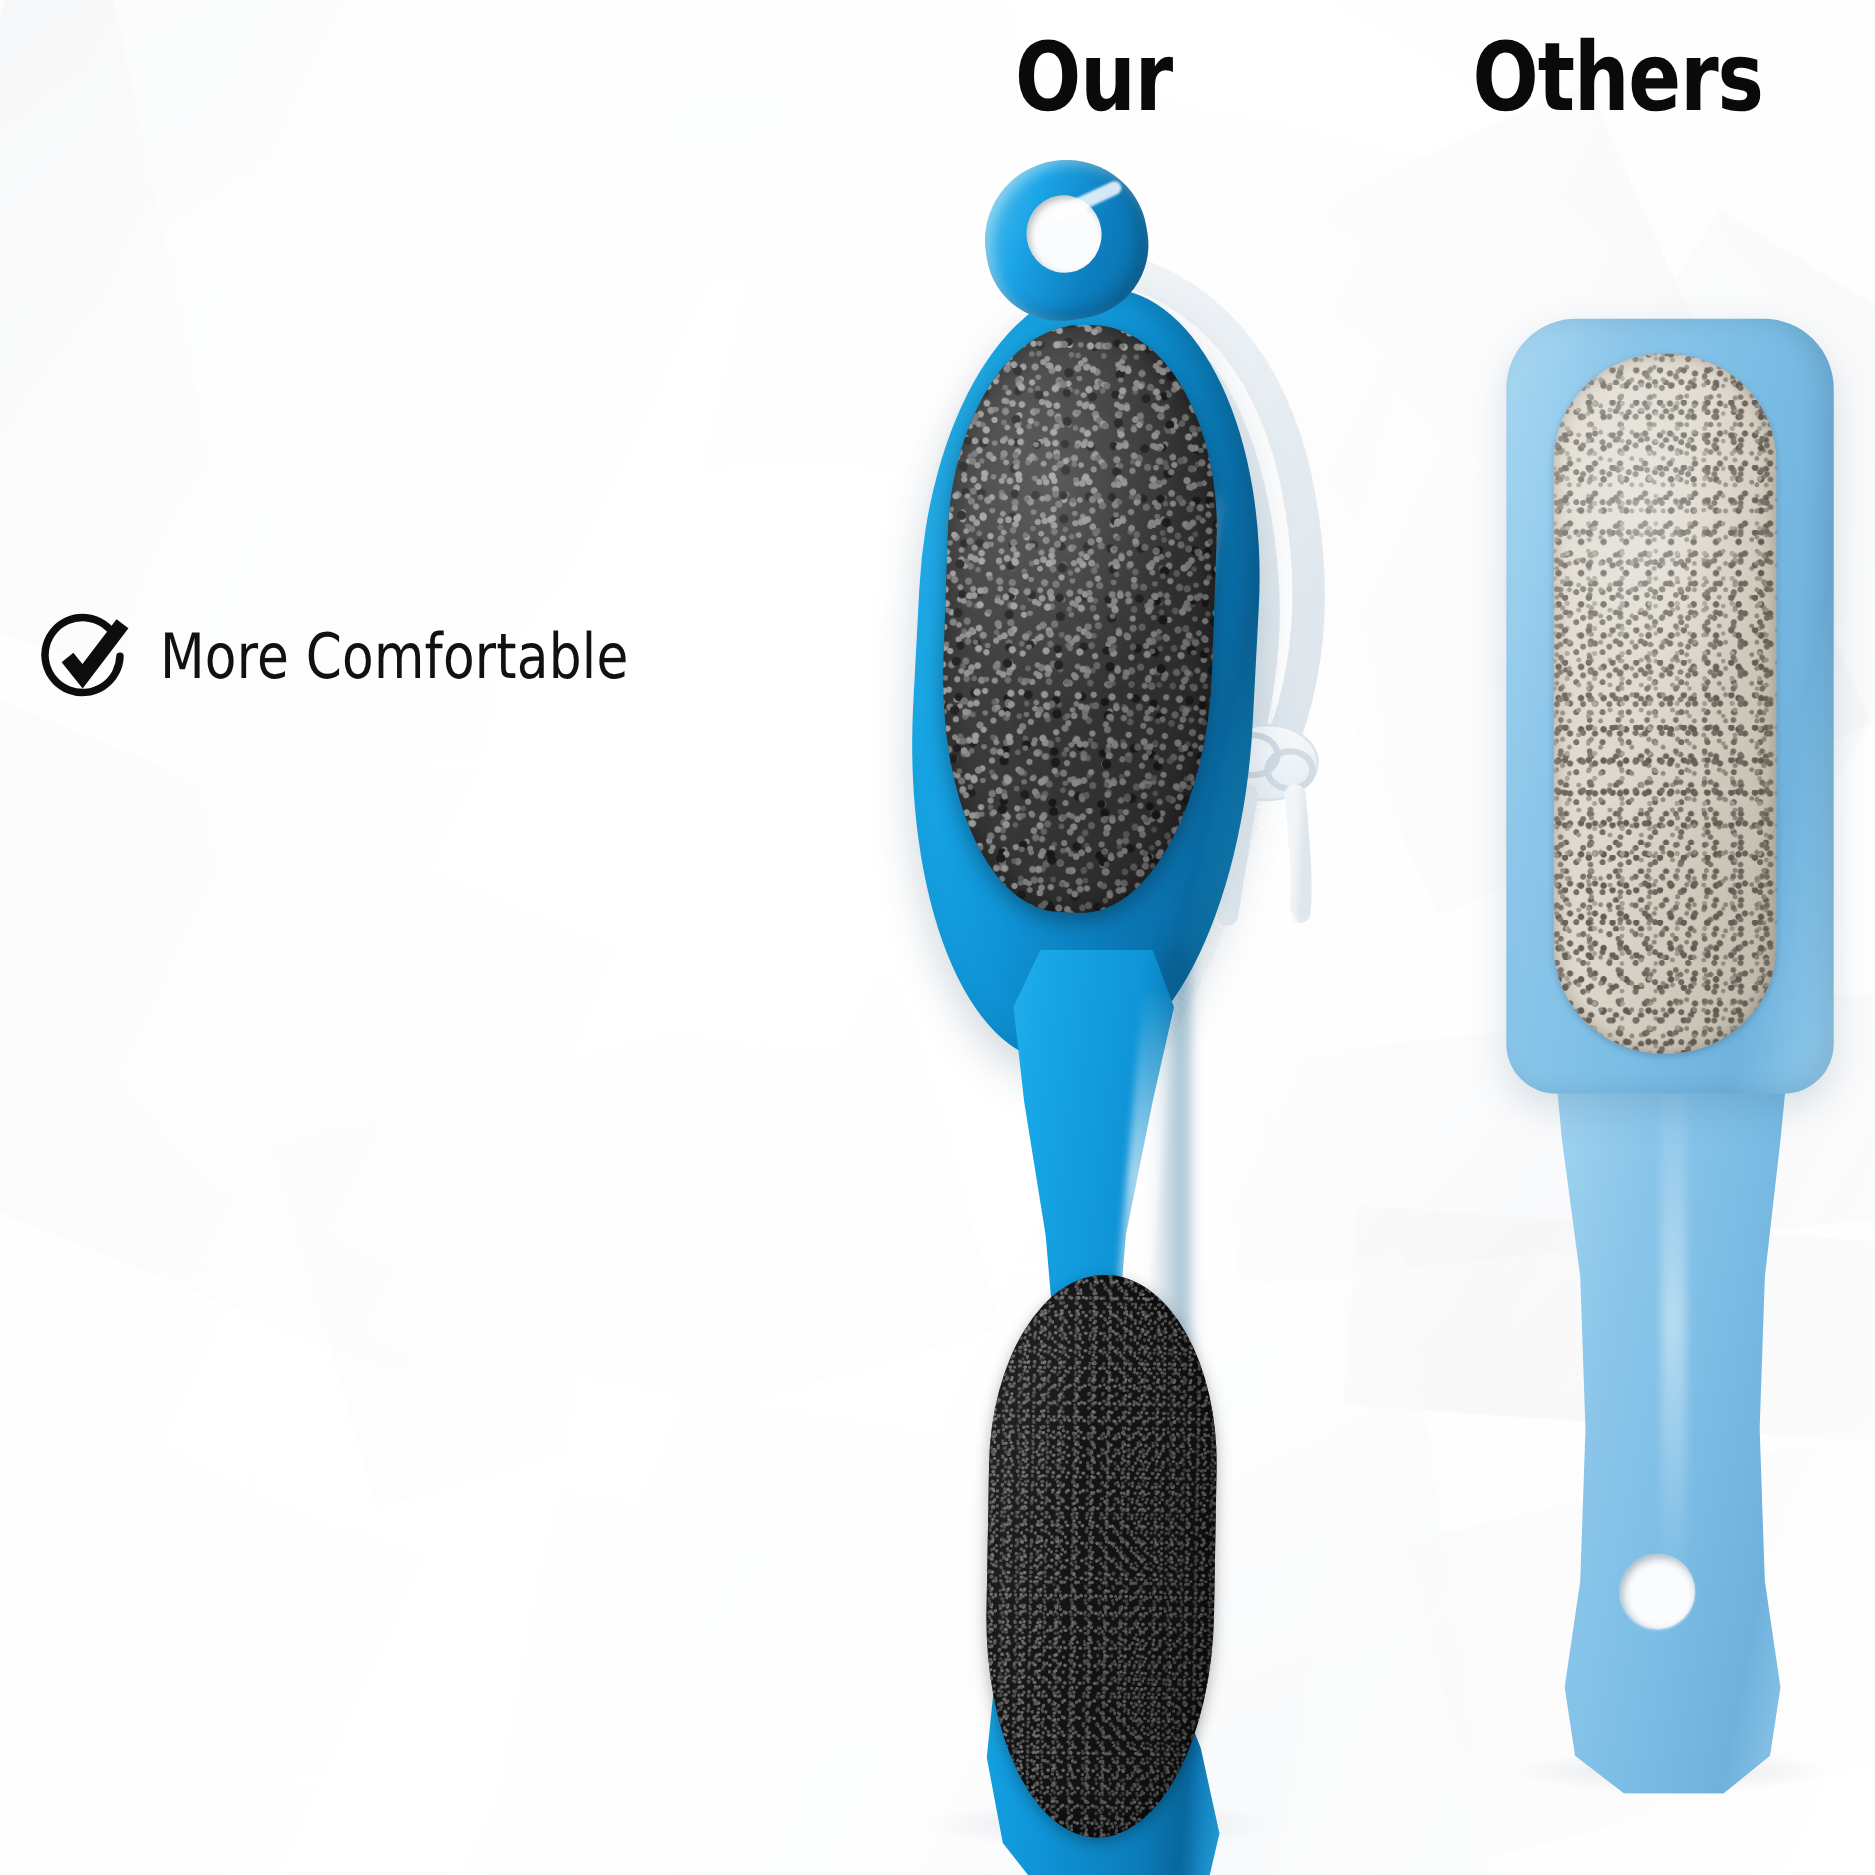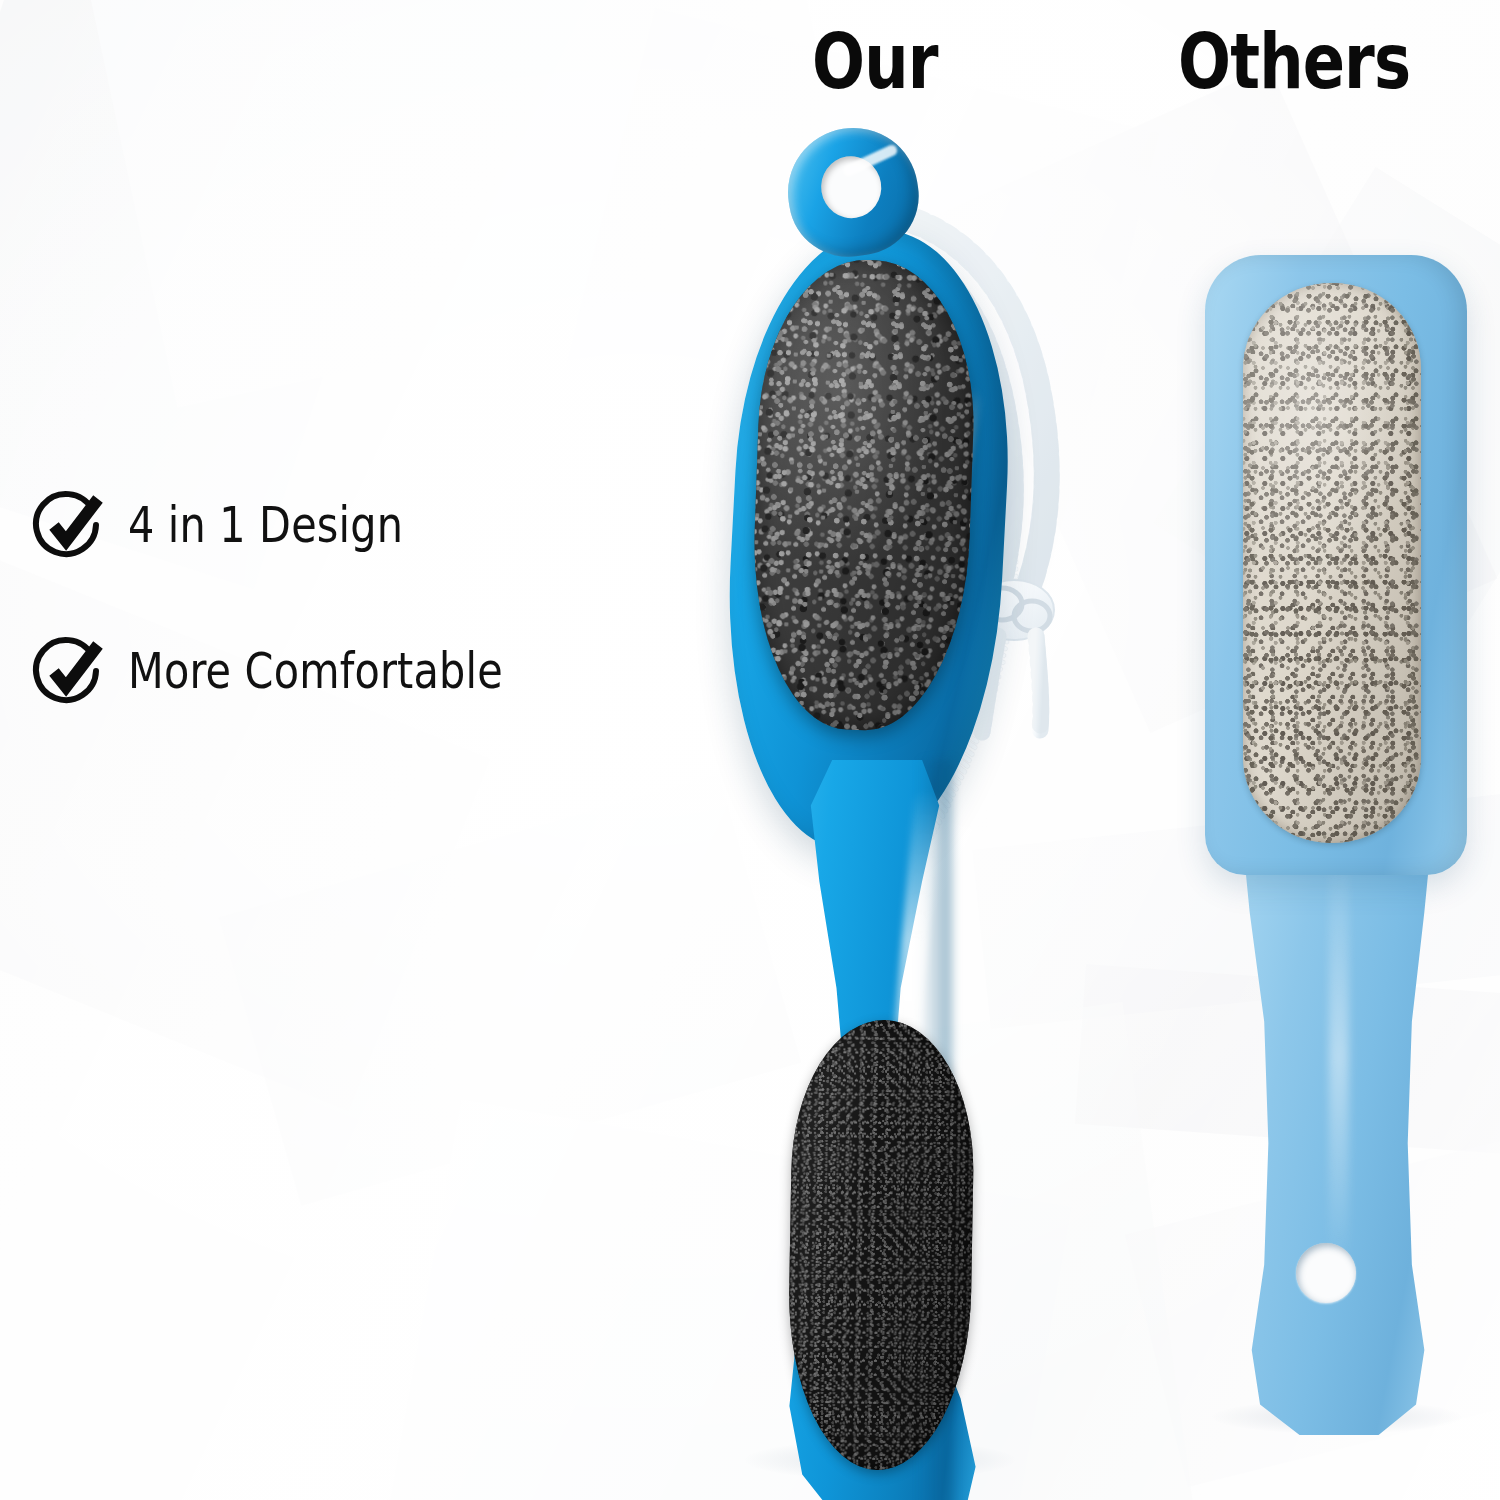--- a/index.html
+++ b/index.html
@@ -336,29 +336,20 @@
     <div class="facet l3" style="left:860px;top:1020px;width:300px;height:520px;transform:rotate(-8deg);opacity:.5;"></div>
     <div class="bg-soft"></div>
     <div class="bg-wash"></div>
   </div>
 
   <div class="hdr" id="hdr-our">Our</div>
   <div class="hdr" id="hdr-others">Others</div>
 
   <div id="features">
 
-    <div class="feat">
-      <span class="chk">
-        <svg width="72" height="72" viewBox="0 0 72 72">
-          <path d="M58 20 A30 30 0 1 0 62 36" fill="none" stroke="#0d0d0d" stroke-width="6" stroke-linecap="round"></path>
-          <path d="M20 37 L32 52 L64 10" fill="none" stroke="#0d0d0d" stroke-width="12" stroke-linecap="butt" stroke-linejoin="miter"></path>
-        </svg>
-      </span>
-      <span class="feat-label">4 in 1 Design</span>
-    </div>
 
 
 
     <div class="feat">
       <span class="chk">
         <svg width="72" height="72" viewBox="0 0 72 72">
           <path d="M58 20 A30 30 0 1 0 62 36" fill="none" stroke="#0d0d0d" stroke-width="6" stroke-linecap="round"></path>
           <path d="M20 37 L32 52 L64 10" fill="none" stroke="#0d0d0d" stroke-width="12" stroke-linecap="butt" stroke-linejoin="miter"></path>
         </svg>
       </span>

